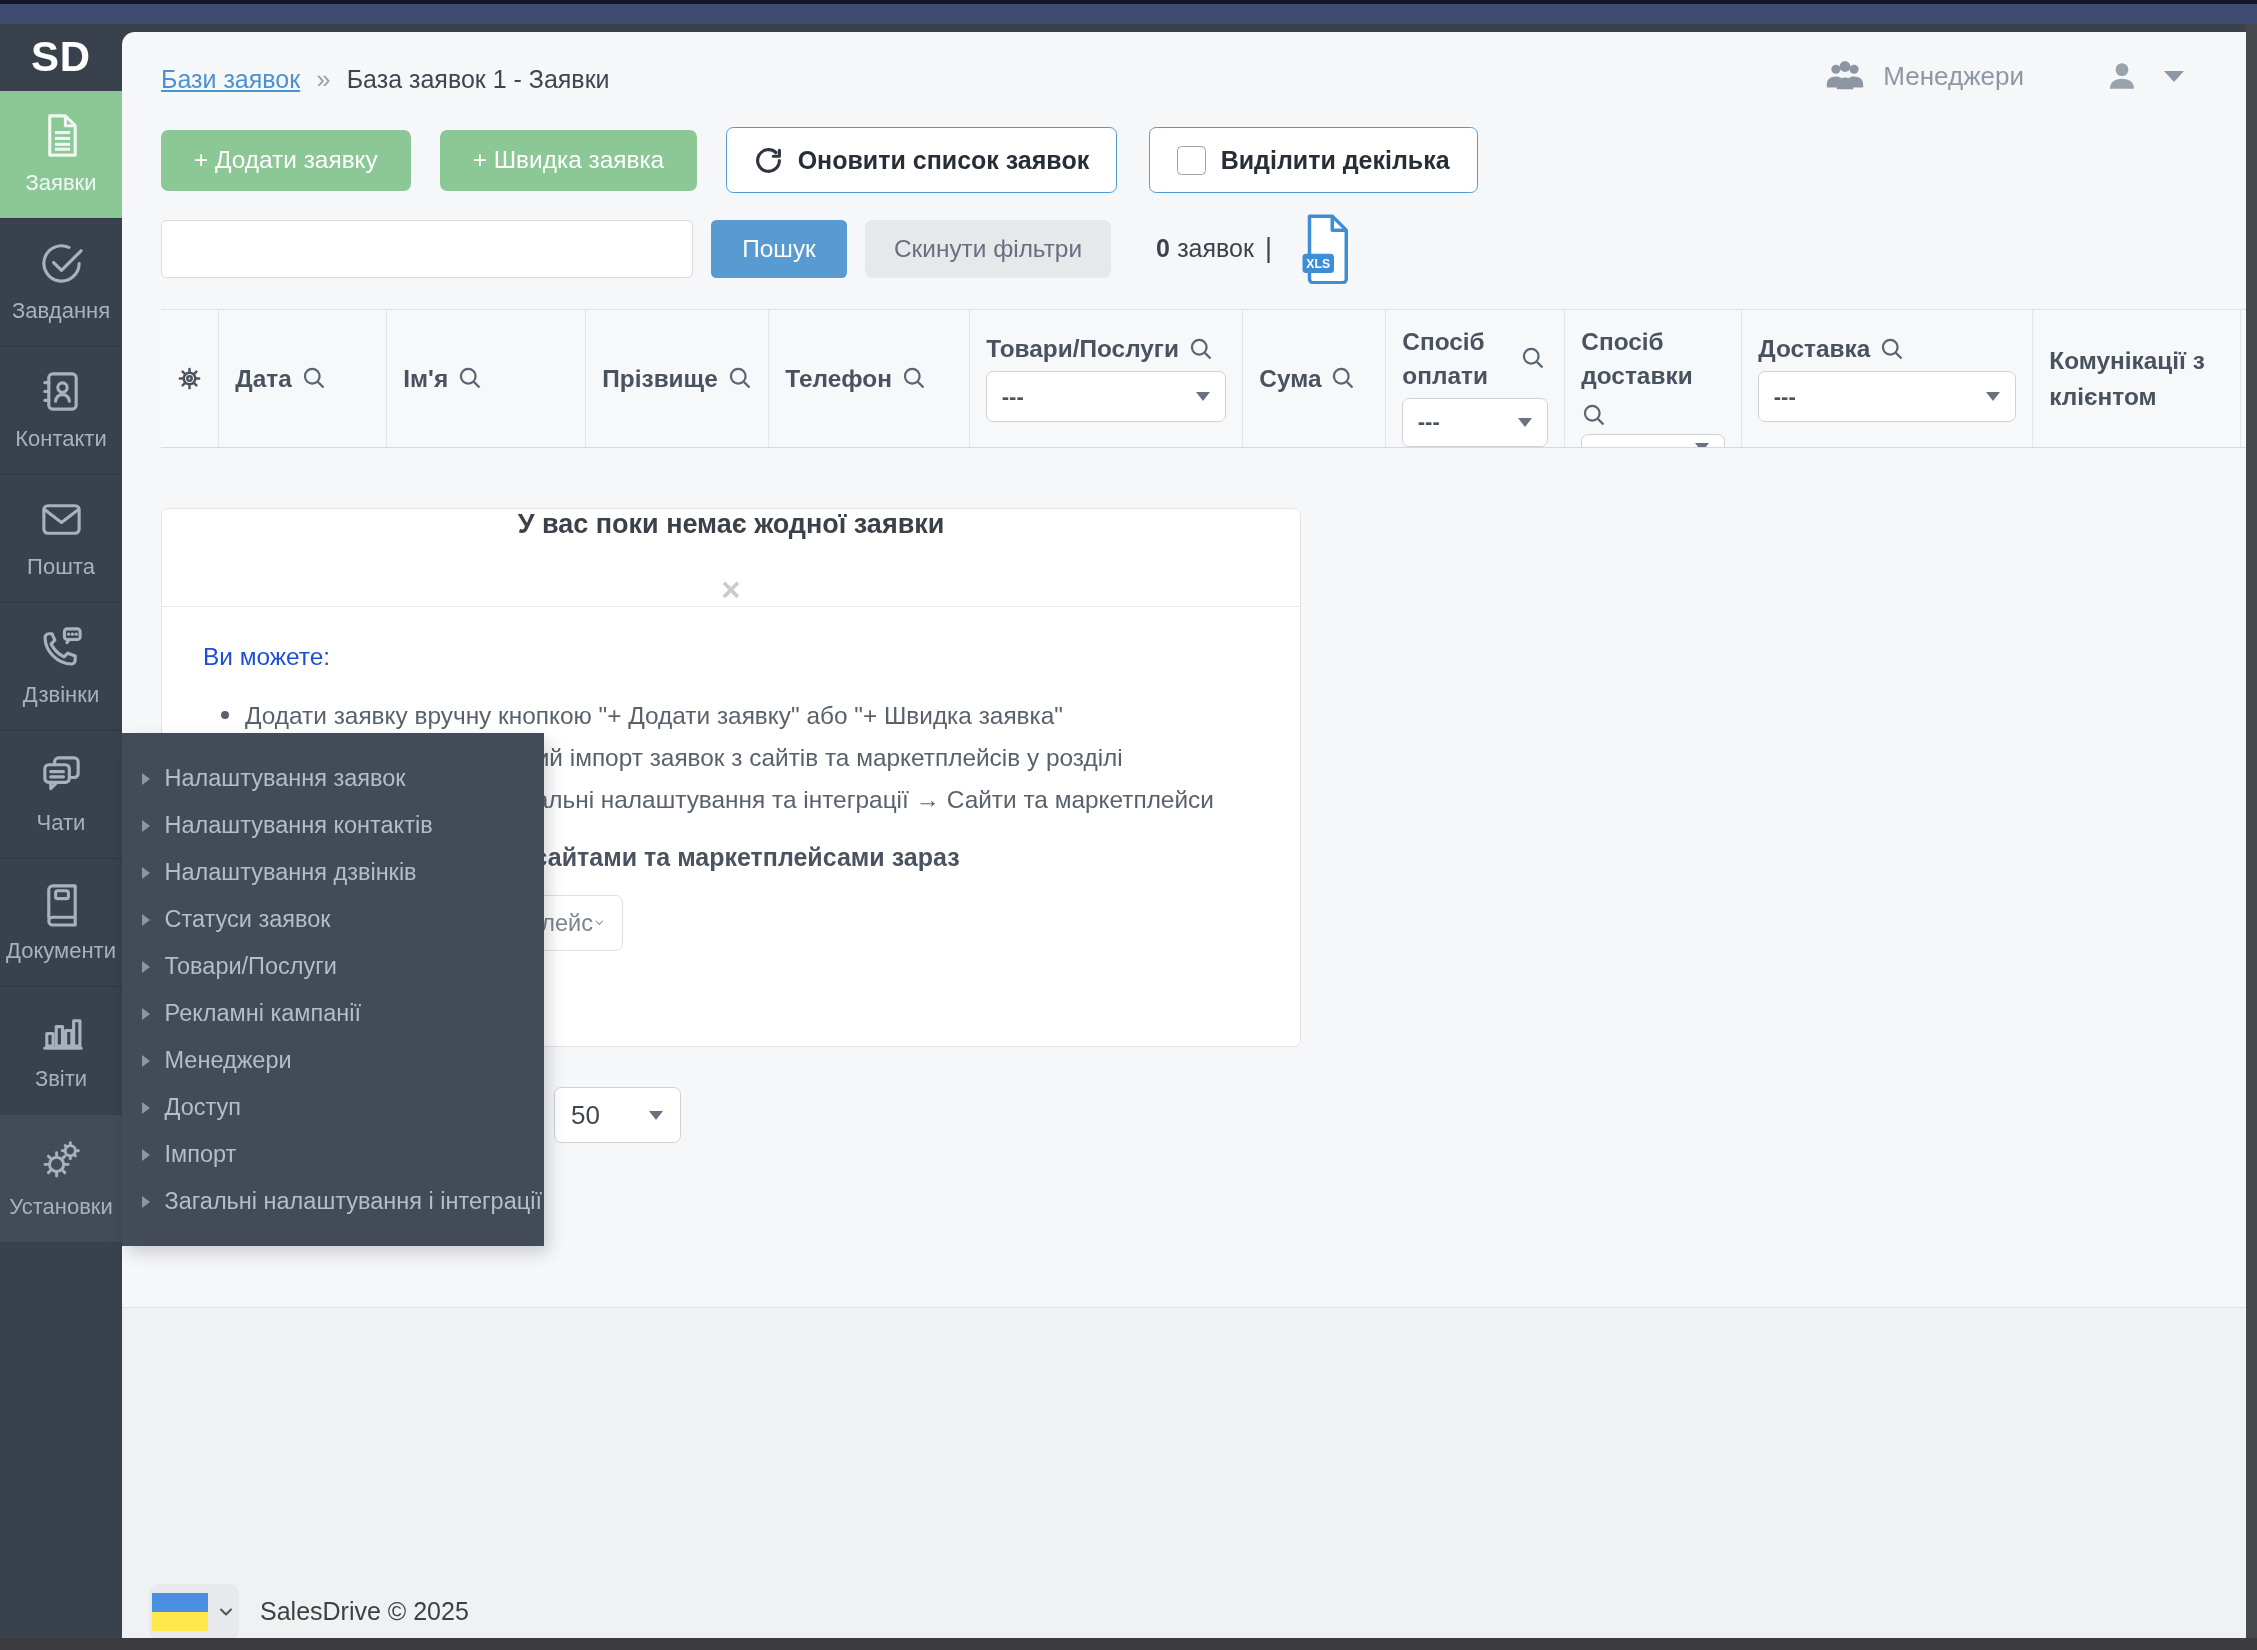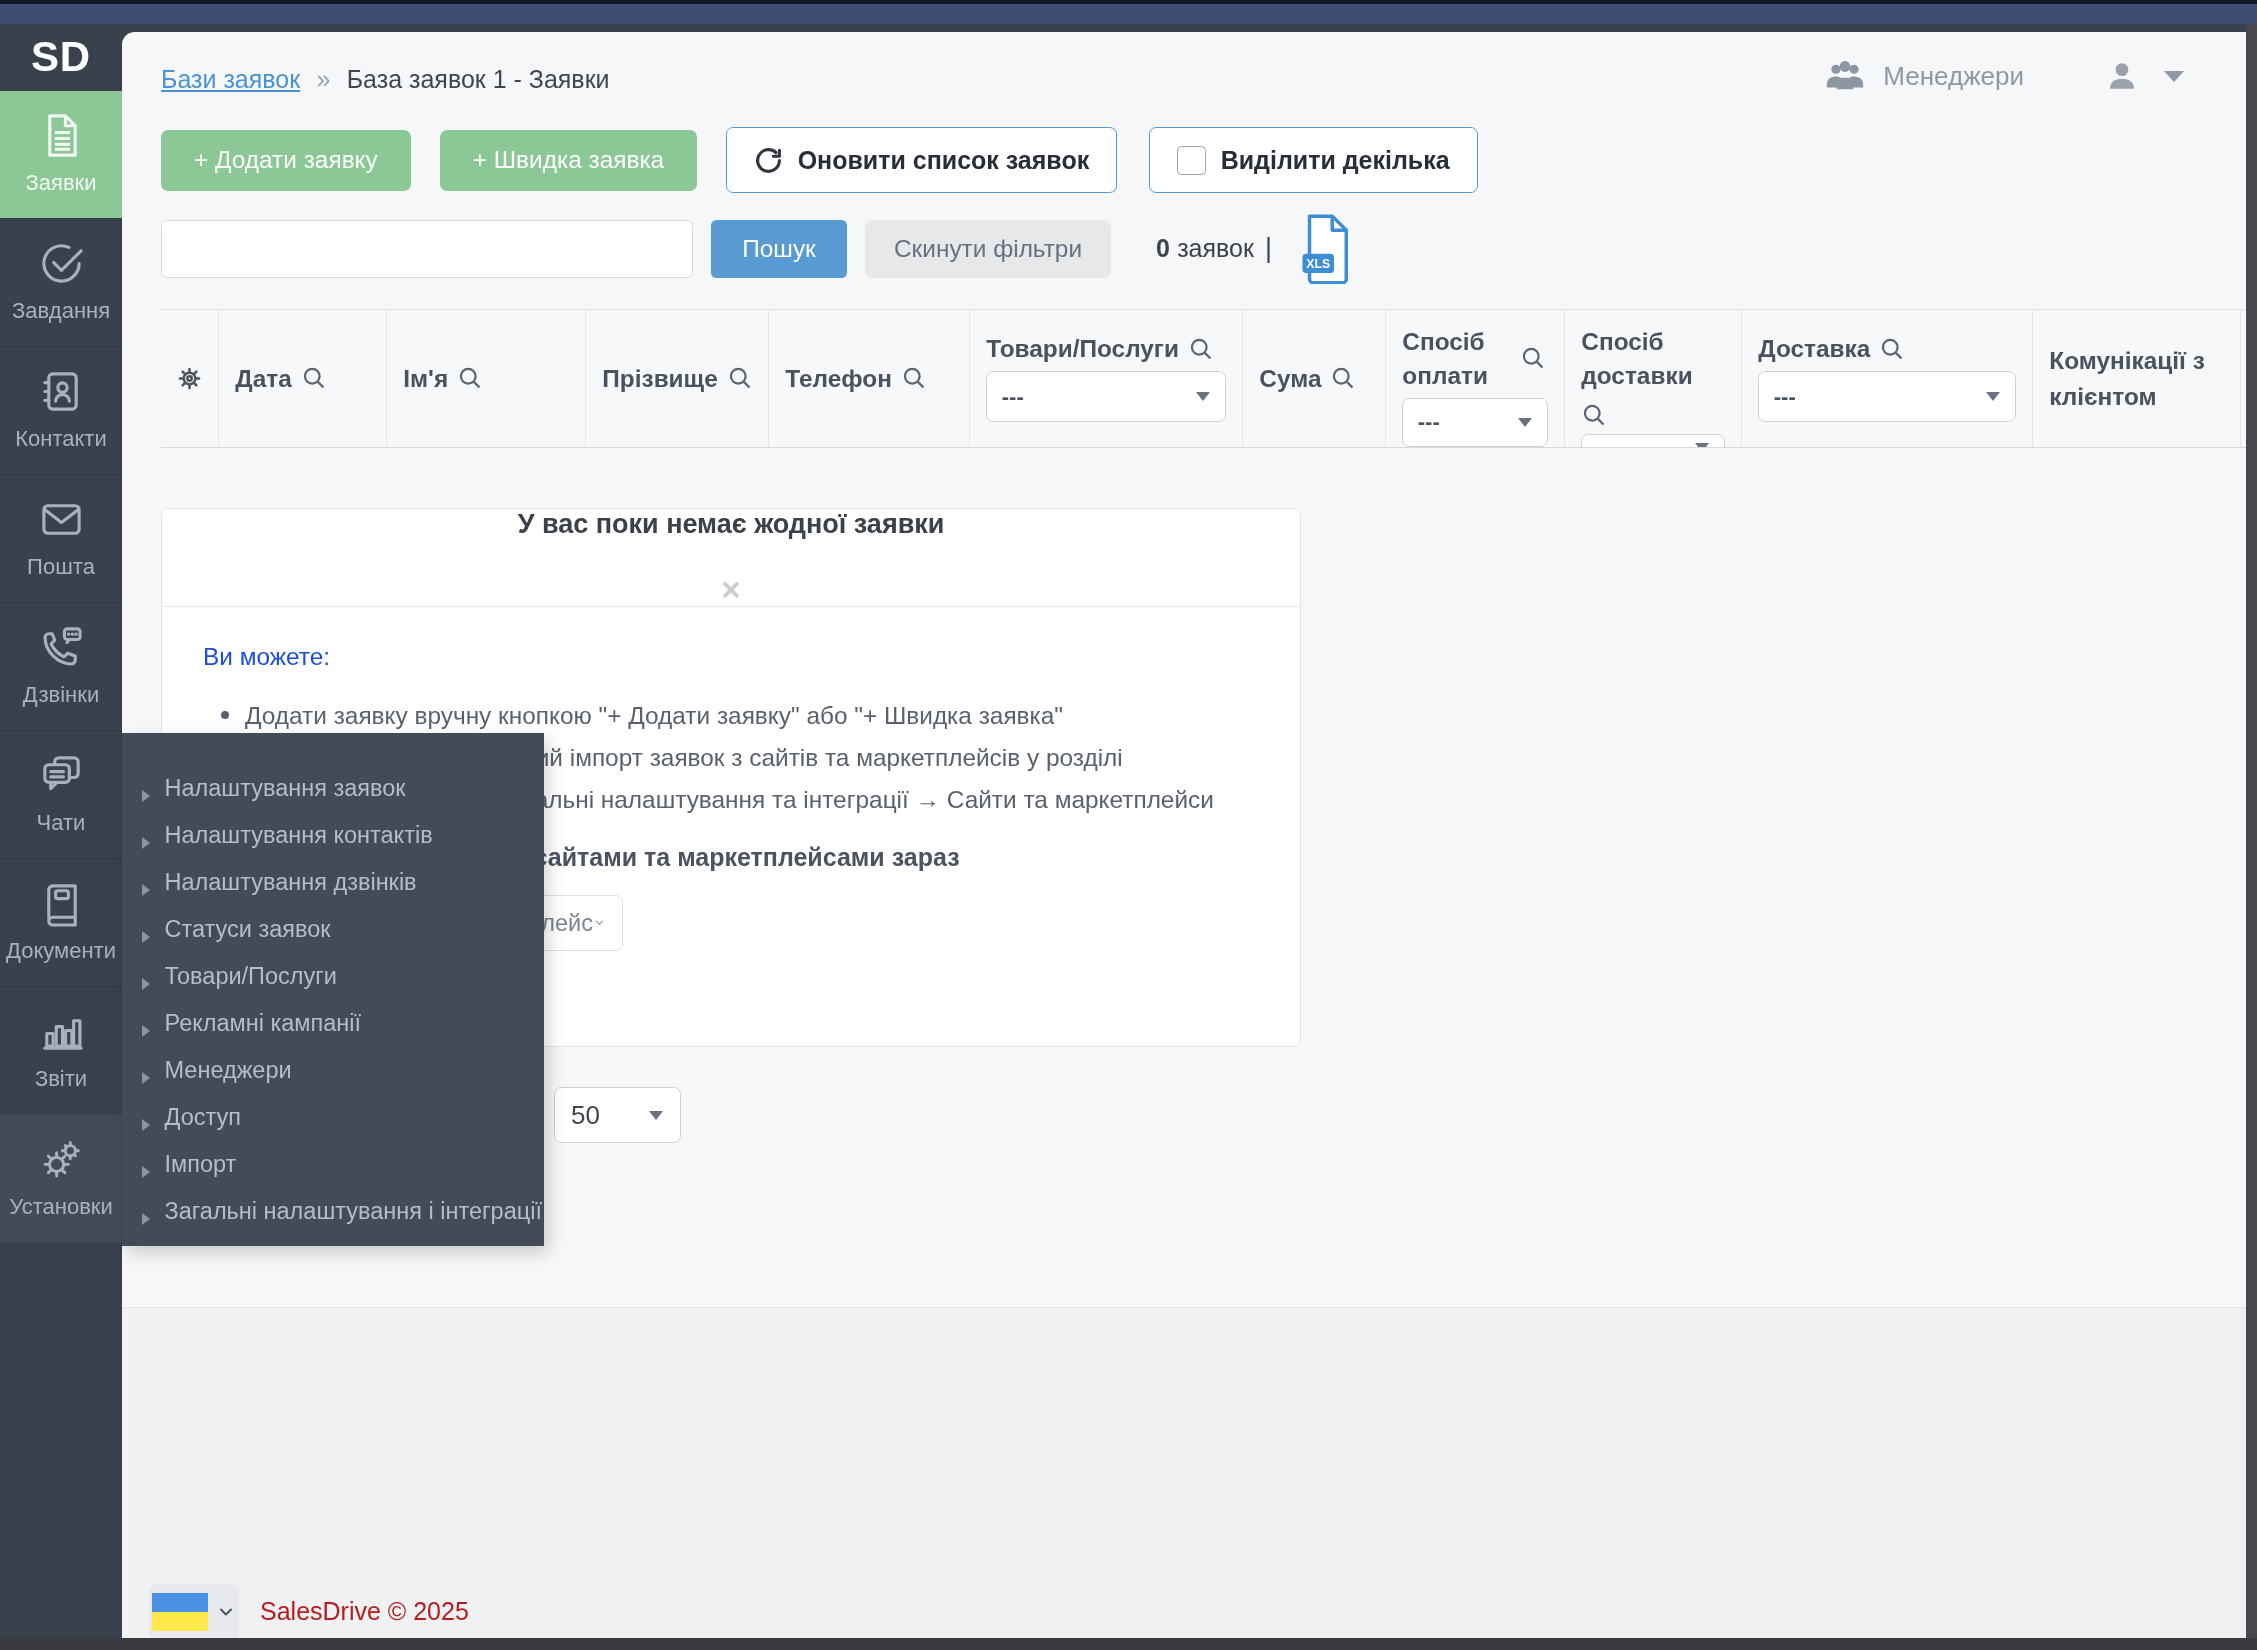--- a/index.html
+++ b/index.html
@@ -77,25 +77,25 @@
   
   .pagesize{position:absolute;left:398px;top:1055px;display:flex;align-items:center;gap:16.3px;font-size:24.4px;color:#4a5360;z-index:1;}
   .size-select{width:127px;height:56px;border:0.9px solid #cfd1d6;border-radius:7.2px;background:#fff;display:flex;align-items:center;justify-content:space-between;padding:0 16.3px;font-size:26px;color:#3f4651;box-sizing:border-box;cursor:pointer;}
 
   
   .lower{position:absolute;left:0;top:1275px;width:2125px;height:337px;background:#eff1f3;border-top:0.9px solid #e2e3e6;box-sizing:border-box;}
   .lang{position:absolute;left:27px;top:277px;width:90px;height:56px;background:#e7e9ec;border-radius:9px;display:flex;align-items:center;justify-content:center;gap:7.2px;cursor:pointer;}
   .flag{width:56px;height:38px;display:flex;flex-direction:column;}
   .flag-b{flex:1;background:#4a90e2;}
   .flag-y{flex:1;background:#ffe94a;}
-  .copy{position:absolute;left:138px;top:288px;font-size:25px;color:#b91c1c;}
+  .copy{position:absolute;left:138px;top:288px;font-size:25px;color:#404040;}
 
   
   .submenu{position:absolute;left:122px;top:733px;width:422px;height:513px;background:#434b58;z-index:20;padding:22px 0;box-sizing:border-box;box-shadow:5.4px 7.2px 16.3px rgba(0,0,0,.18);}
-  .sub-item{height:47px;display:flex;align-items:flex-end;padding-left:20px;gap:14.5px;color:#b5bdc7;font-size:23.5px;cursor:pointer;}
+  .sub-item{height:47px;display:flex;align-items:center;padding-left:20px;gap:14.5px;color:#b5bdc7;font-size:23.5px;cursor:pointer;}
   .tri{width:0;height:0;border-top:6.3px solid transparent;border-bottom:6.3px solid transparent;border-left:8.1px solid #8d95a0;flex:none;}
 </style>
 </head>
 <body>
 
 <div class="app">
 
   <div class="topbar"></div>
 
   <aside class="sidebar">

